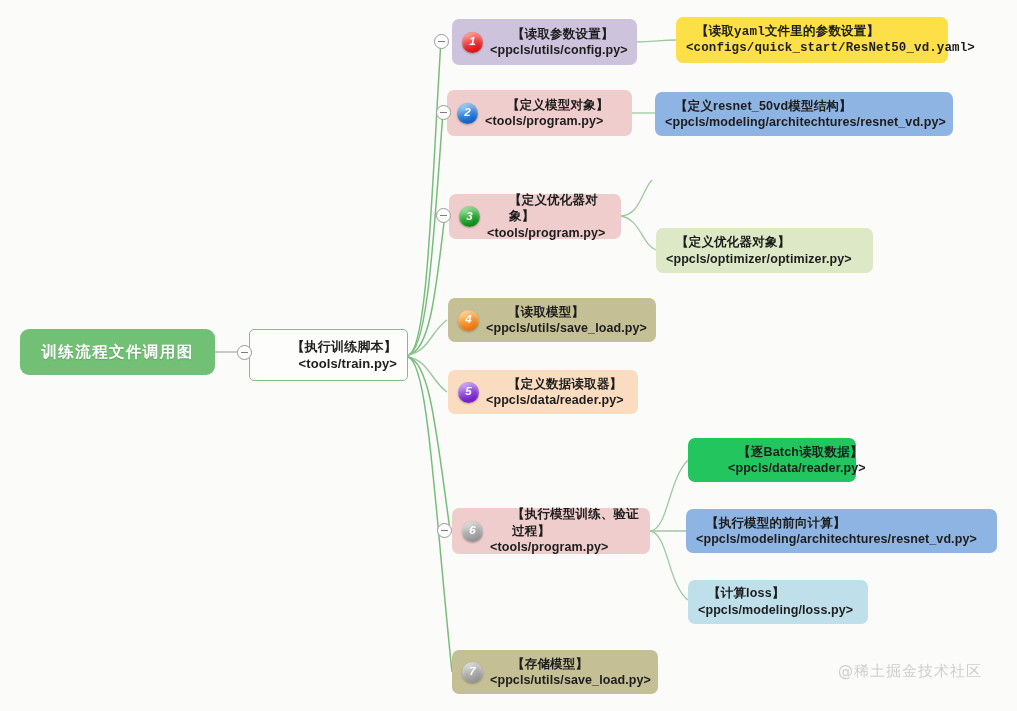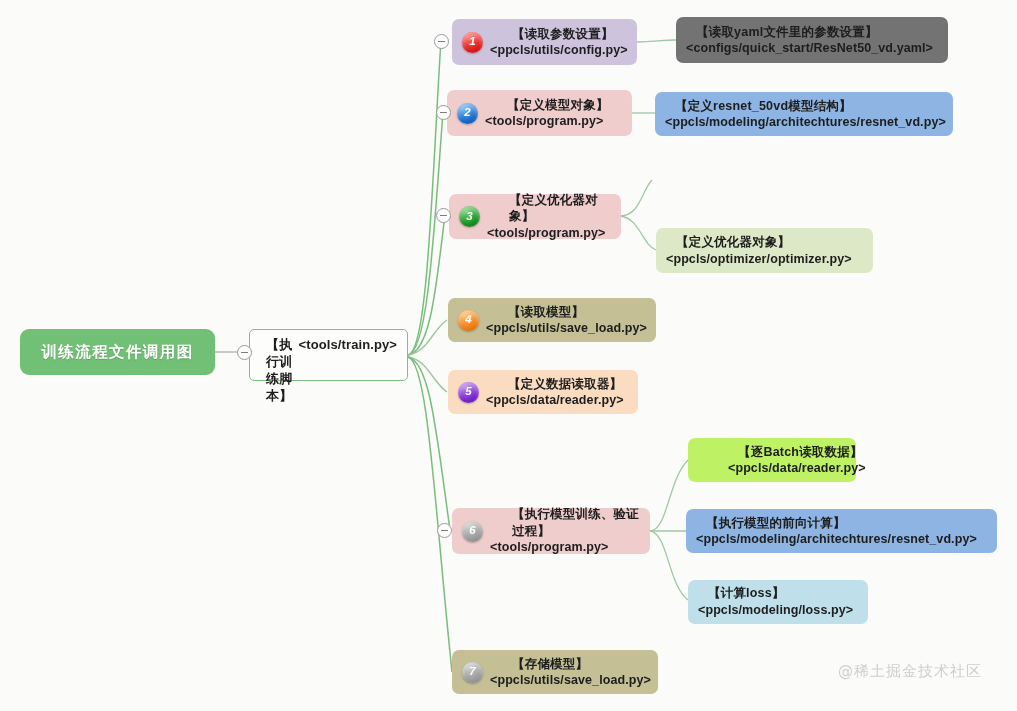--- a/index.html
+++ b/index.html
@@ -38,21 +38,21 @@
   }
   .root .rtxt{
     color:#ffffff;font-size:15.5px;font-weight:bold;letter-spacing:1.4px;
     text-shadow:0 1px 1px rgba(0,0,0,.18);
   }
 
   
   .lvl1{
     left:249px;top:329px;width:159px;height:52px;
     background:#fdfdfb;border:1.4px solid #7ec07f;border-radius:5px;
-    flex-direction:row;justify-content:center;align-items:flex-start;
+    flex-direction:column;justify-content:center;align-items:flex-end;
   }
   .lvl1 .l1,.lvl1 .l2{font-size:13px;text-align:center;}
 
   
   .badge{
     width:21px;height:21px;border-radius:50%;
     flex:0 0 21px;
     margin-right:7px;
     color:#fff;font-size:11.5px;font-weight:bold;font-style:italic;
     display:flex;align-items:center;justify-content:center;
@@ -133,21 +133,21 @@
   <div class="toggle" style="left:237px;top:345px;"></div>
 
   <div class="node n2" style="left:452px;top:19px;width:185px;height:46px;background:#cdc3dc;">
     <span class="badge b-red">1</span>
     <span class="txt">
       <span class="l1">【读取参数设置】</span>
       <span class="l2">&lt;ppcls/utils/config.py&gt;</span>
     </span>
   </div>
   <div class="toggle" style="left:434px;top:34px;"></div>
-  <div class="node leaf" style="left:676px;top:17px;width:272px;height:46px;background:#737373;">
+  <div class="node leaf" style="left:676px;top:17px;width:272px;height:46px;background:#fde047;font-family:Liberation Mono, monospace;">
     <span class="txt">
       <span class="l1">【读取yaml文件里的参数设置】</span>
       <span class="l2">&lt;configs/quick_start/ResNet50_vd.yaml&gt;</span>
     </span>
   </div>
 
   <div class="node n2" style="left:447px;top:90px;width:185px;height:46px;background:#f0cdcd;">
     <span class="badge b-blue">2</span>
     <span class="txt">
       <span class="l1">【定义模型对象】</span>
@@ -194,21 +194,21 @@
   </div>
 
   <div class="node n2" style="left:452px;top:508px;width:198px;height:46px;background:#f0cdcd;">
     <span class="badge b-gray">6</span>
     <span class="txt">
       <span class="l1">【执行模型训练、验证过程】</span>
       <span class="l2">&lt;tools/program.py&gt;</span>
     </span>
   </div>
   <div class="toggle" style="left:437px;top:523px;"></div>
-  <div class="node leaf" style="left:688px;top:438px;width:168px;height:44px;background:#bef264;padding-left:40px;">
+  <div class="node leaf" style="left:688px;top:438px;width:168px;height:44px;background:#22c55e;padding-left:40px;">
     <span class="txt">
       <span class="l1">【逐Batch读取数据】</span>
       <span class="l2">&lt;ppcls/data/reader.py&gt;</span>
     </span>
   </div>
   <div class="node leaf" style="left:686px;top:509px;width:311px;height:44px;background:#8eb4e3;">
     <span class="txt">
       <span class="l1">【执行模型的前向计算】</span>
       <span class="l2">&lt;ppcls/modeling/architechtures/resnet_vd.py&gt;</span>
     </span>

